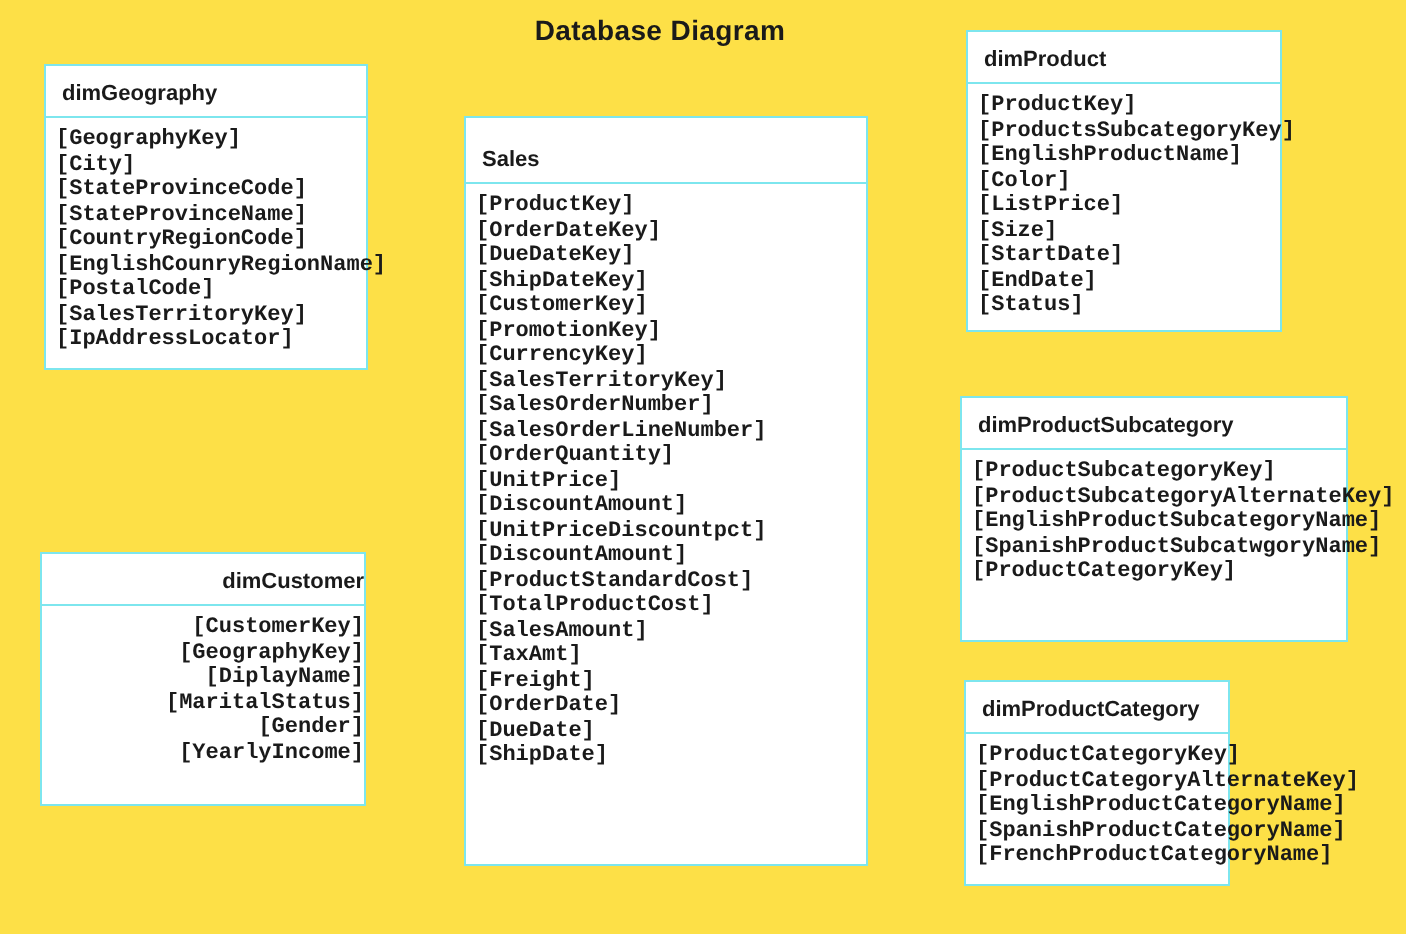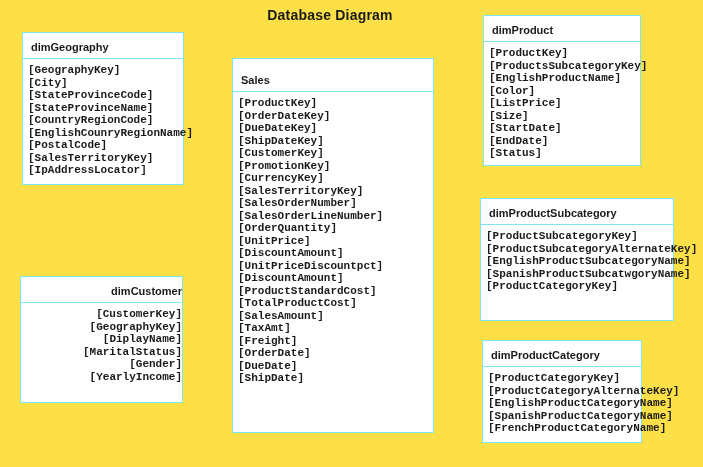--- a/index.html
+++ b/index.html
@@ -53,21 +53,21 @@
     color: #1a1a1a;
     white-space: nowrap;
   }
   
   .t0 { left: 22px;  top: 32px;  width: 162px; height: 153px; }
   .t1 { left: 20px;  top: 276px; width: 163px; height: 127px; text-align: right; }
   .t2 { left: 232px; top: 58px;  width: 202px; height: 375px; }
   .t2 .entity-header { padding-top: 11px; }
   .t3 { left: 483px; top: 15px;  width: 158px; height: 151px; }
   .t4 { left: 480px; top: 198px; width: 194px; height: 123px; }
-  .t5 { left: 482px; top: 340px; width: 160px; height: 103px; }
+  .t5 { left: 482px; top: 340px; width: 133px; height: 103px; }
 </style>
 </head>
 <body>
 
 <div class="canvas">
 
   <div class="diagram-title">Database Diagram</div>
 
   <div class="entity t0">
     <div class="entity-header">

